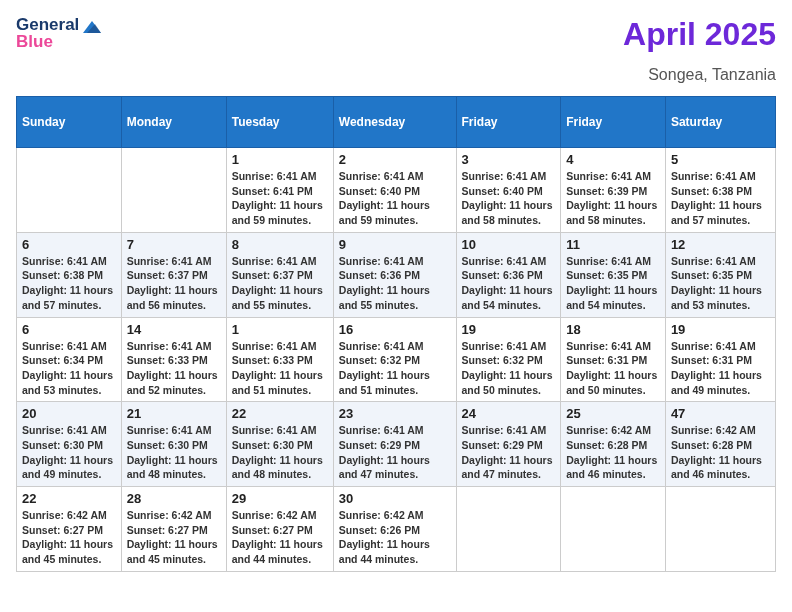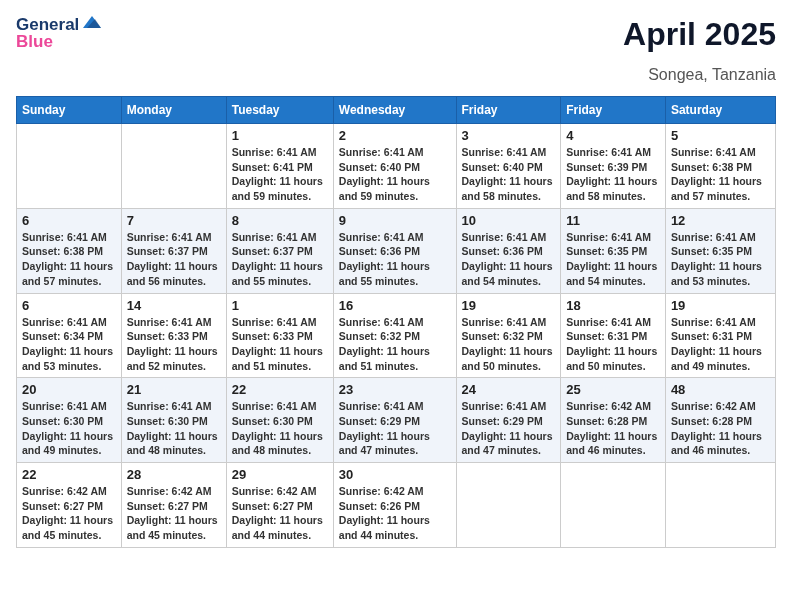--- a/index.html
+++ b/index.html
@@ -23,38 +23,38 @@
       font-weight: bold;
       color: #1a3a6b;
       line-height: 1.1;
     }
     .title-block {
       text-align: right;
     }
     .title-block h1 {
       font-size: 32px;
       font-weight: bold;
-      color: #0f172a;
+      color: #6d28d9;
     }
     .title-block h2 {
       font-size: 16px;
       font-weight: normal;
       color: #555;
       margin-top: 13px;
     }
     table {
       width: 100%;
       border-collapse: collapse;
       font-size: 11px;
     }
     thead tr th {
       background: #2176c8;
       color: #fff;
       text-align: left;
-      padding: 6px 5px;
+      padding: 18px 5px;
       font-size: 12px;
       font-weight: bold;
       border: 1px solid #1a5fa8;
     }
     tbody tr td {
       border: 1px solid #ccc;
       vertical-align: top;
       padding: 4px 5px;
       height: 80px;
       background: #fff;
@@ -75,21 +75,21 @@
       line-height: 1.4;
       font-weight: bold;
     }
     .empty-cell { background: #fff !important; }
   </style>
 </head>
 <body>
 
 <div class="header">
   <div class="logo">
-    <div style="display:flex;align-items:flex-start;">
+    <div style="display:flex;align-items:flex-end;">
       <span style="color:#1a3a6b;font-size:17px;font-weight:bold;">General</span>
       <svg width="22" height="16" viewBox="0 0 22 16" style="margin-left:2px;margin-top:-2px;">
         <polygon points="2,14 11,2 20,14" fill="#2176c8"></polygon>
         <polygon points="6,14 14,5 20,14" fill="#1a3a6b" opacity="0.5"></polygon>
       </svg>
     </div>
     <span style="color:#ec4899;font-size:17px;font-weight:bold;margin-top:-2px;">Blue</span>
   </div>
   <div class="title-block">
     <h1>April 2025</h1>
@@ -263,21 +263,21 @@
 Sunset: 6:29 PM
 Daylight: 11 hours and 47 minutes.</div>
         </td>
         <td>
           <span class="day-num">25</span>
           <div class="cell-info">Sunrise: 6:42 AM
 Sunset: 6:28 PM
 Daylight: 11 hours and 46 minutes.</div>
         </td>
         <td>
-          <span class="day-num">48</span>
+          <span class="day-num">47</span>
           <div class="cell-info">Sunrise: 6:42 AM
 Sunset: 6:28 PM
 Daylight: 11 hours and 46 minutes.</div>
         </td>
       </tr>
       <tr>
         <td>
           <span class="day-num">22</span>
           <div class="cell-info">Sunrise: 6:42 AM
 Sunset: 6:27 PM

